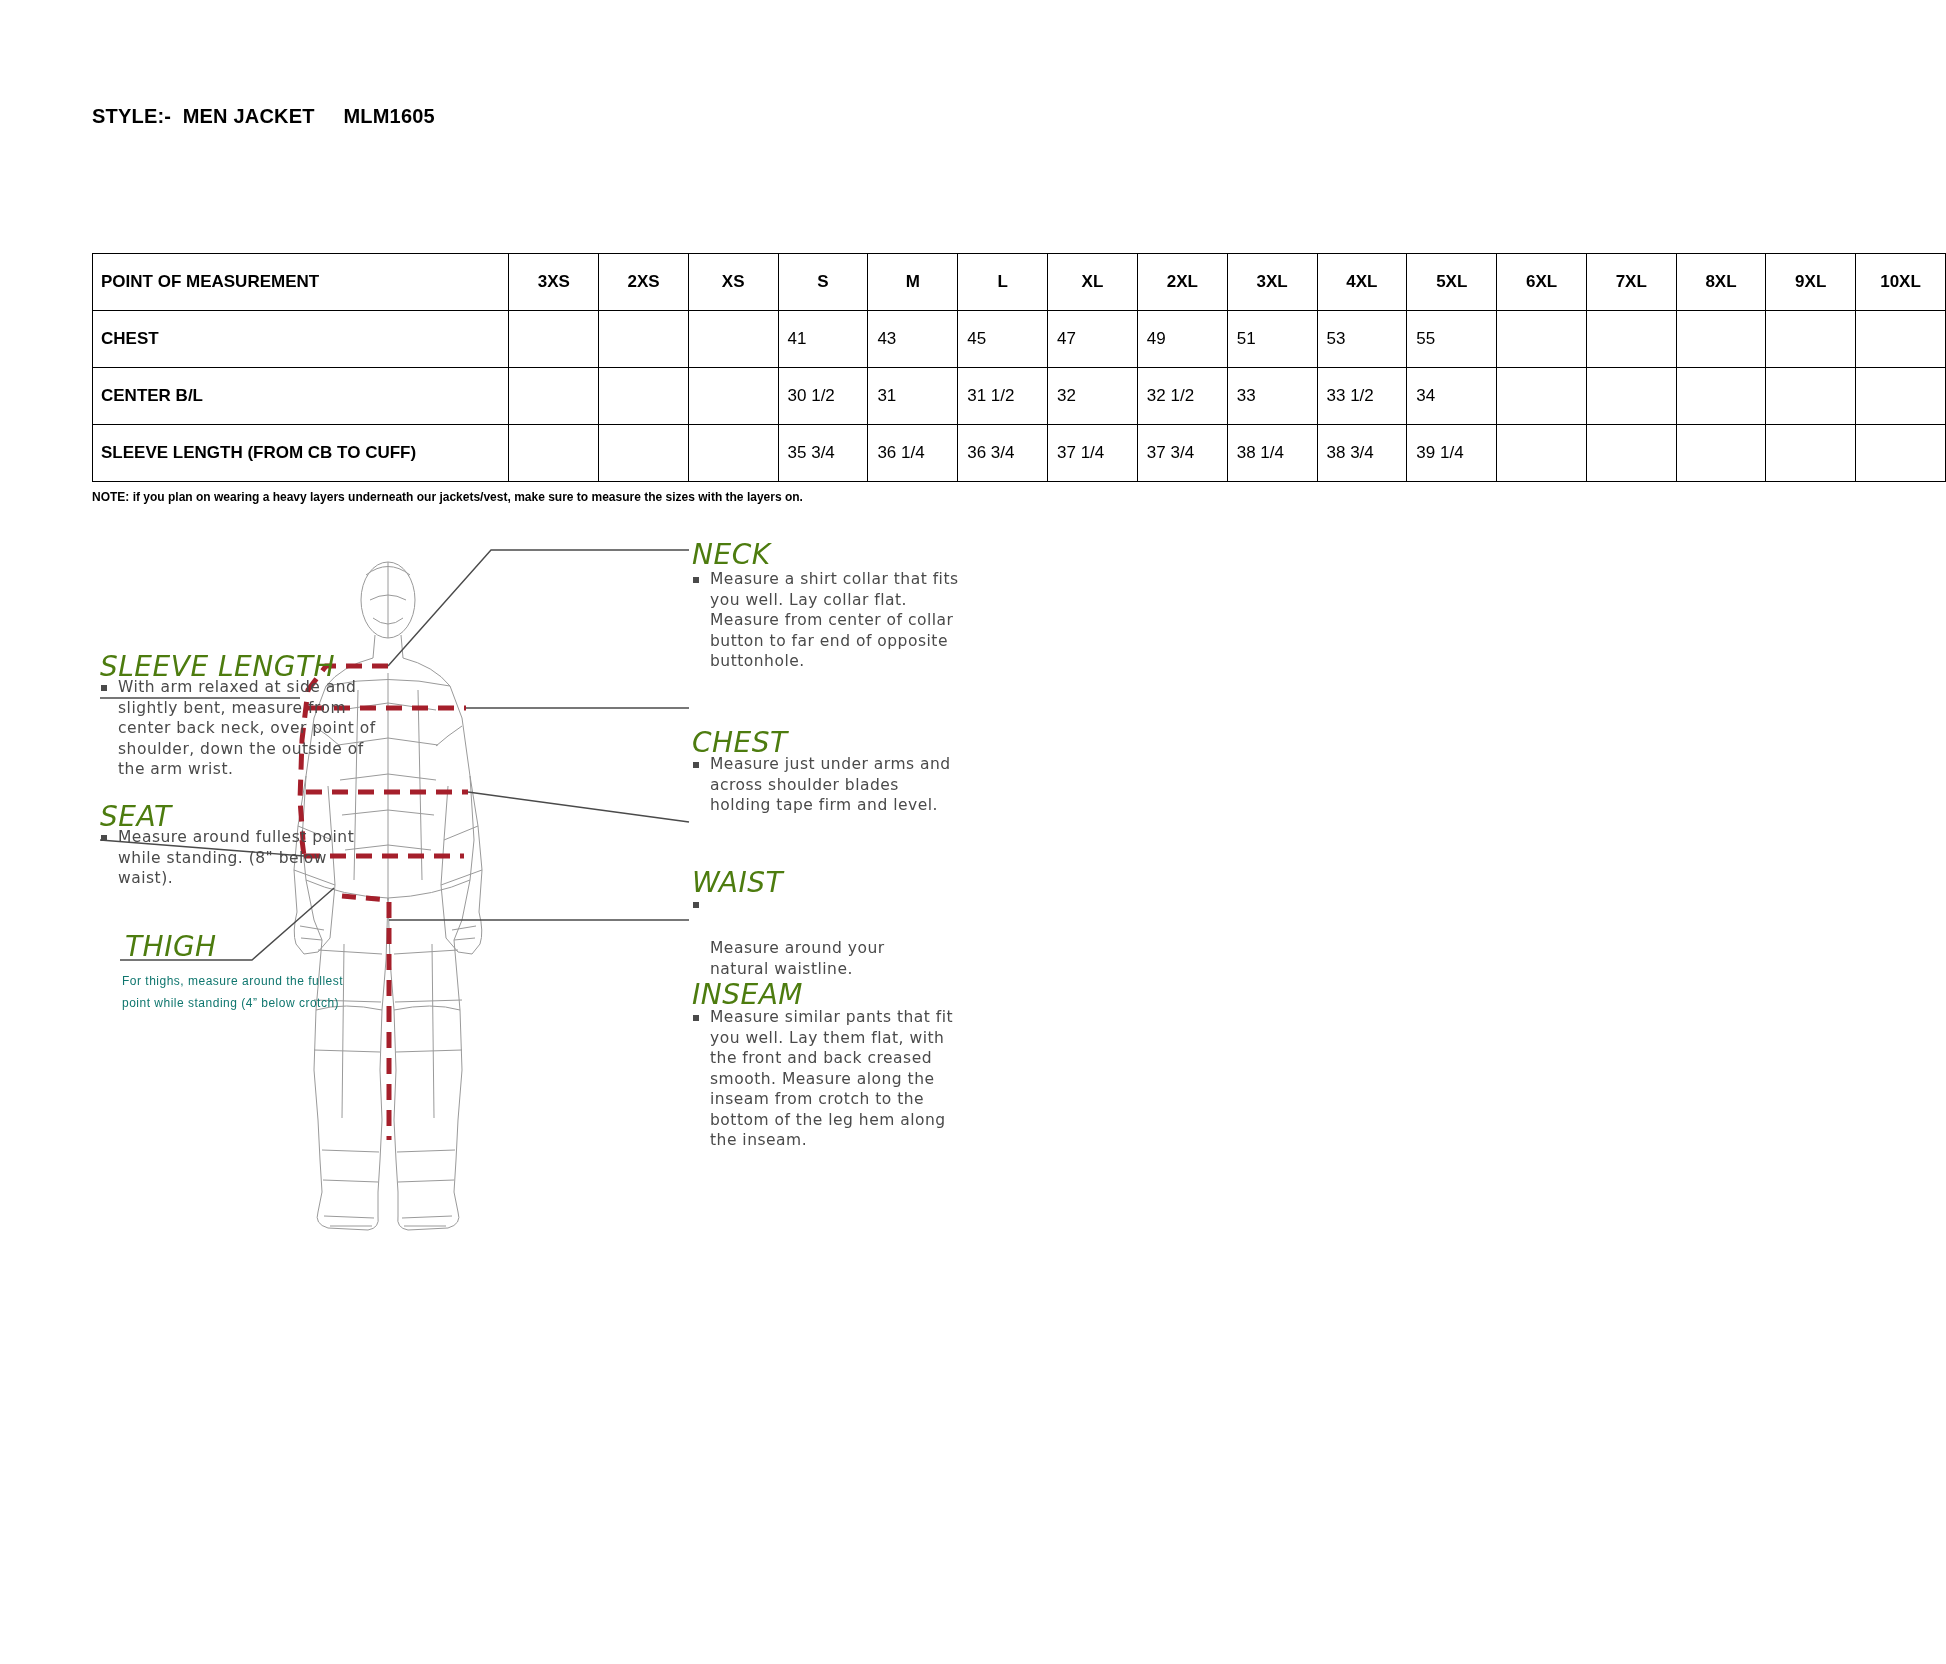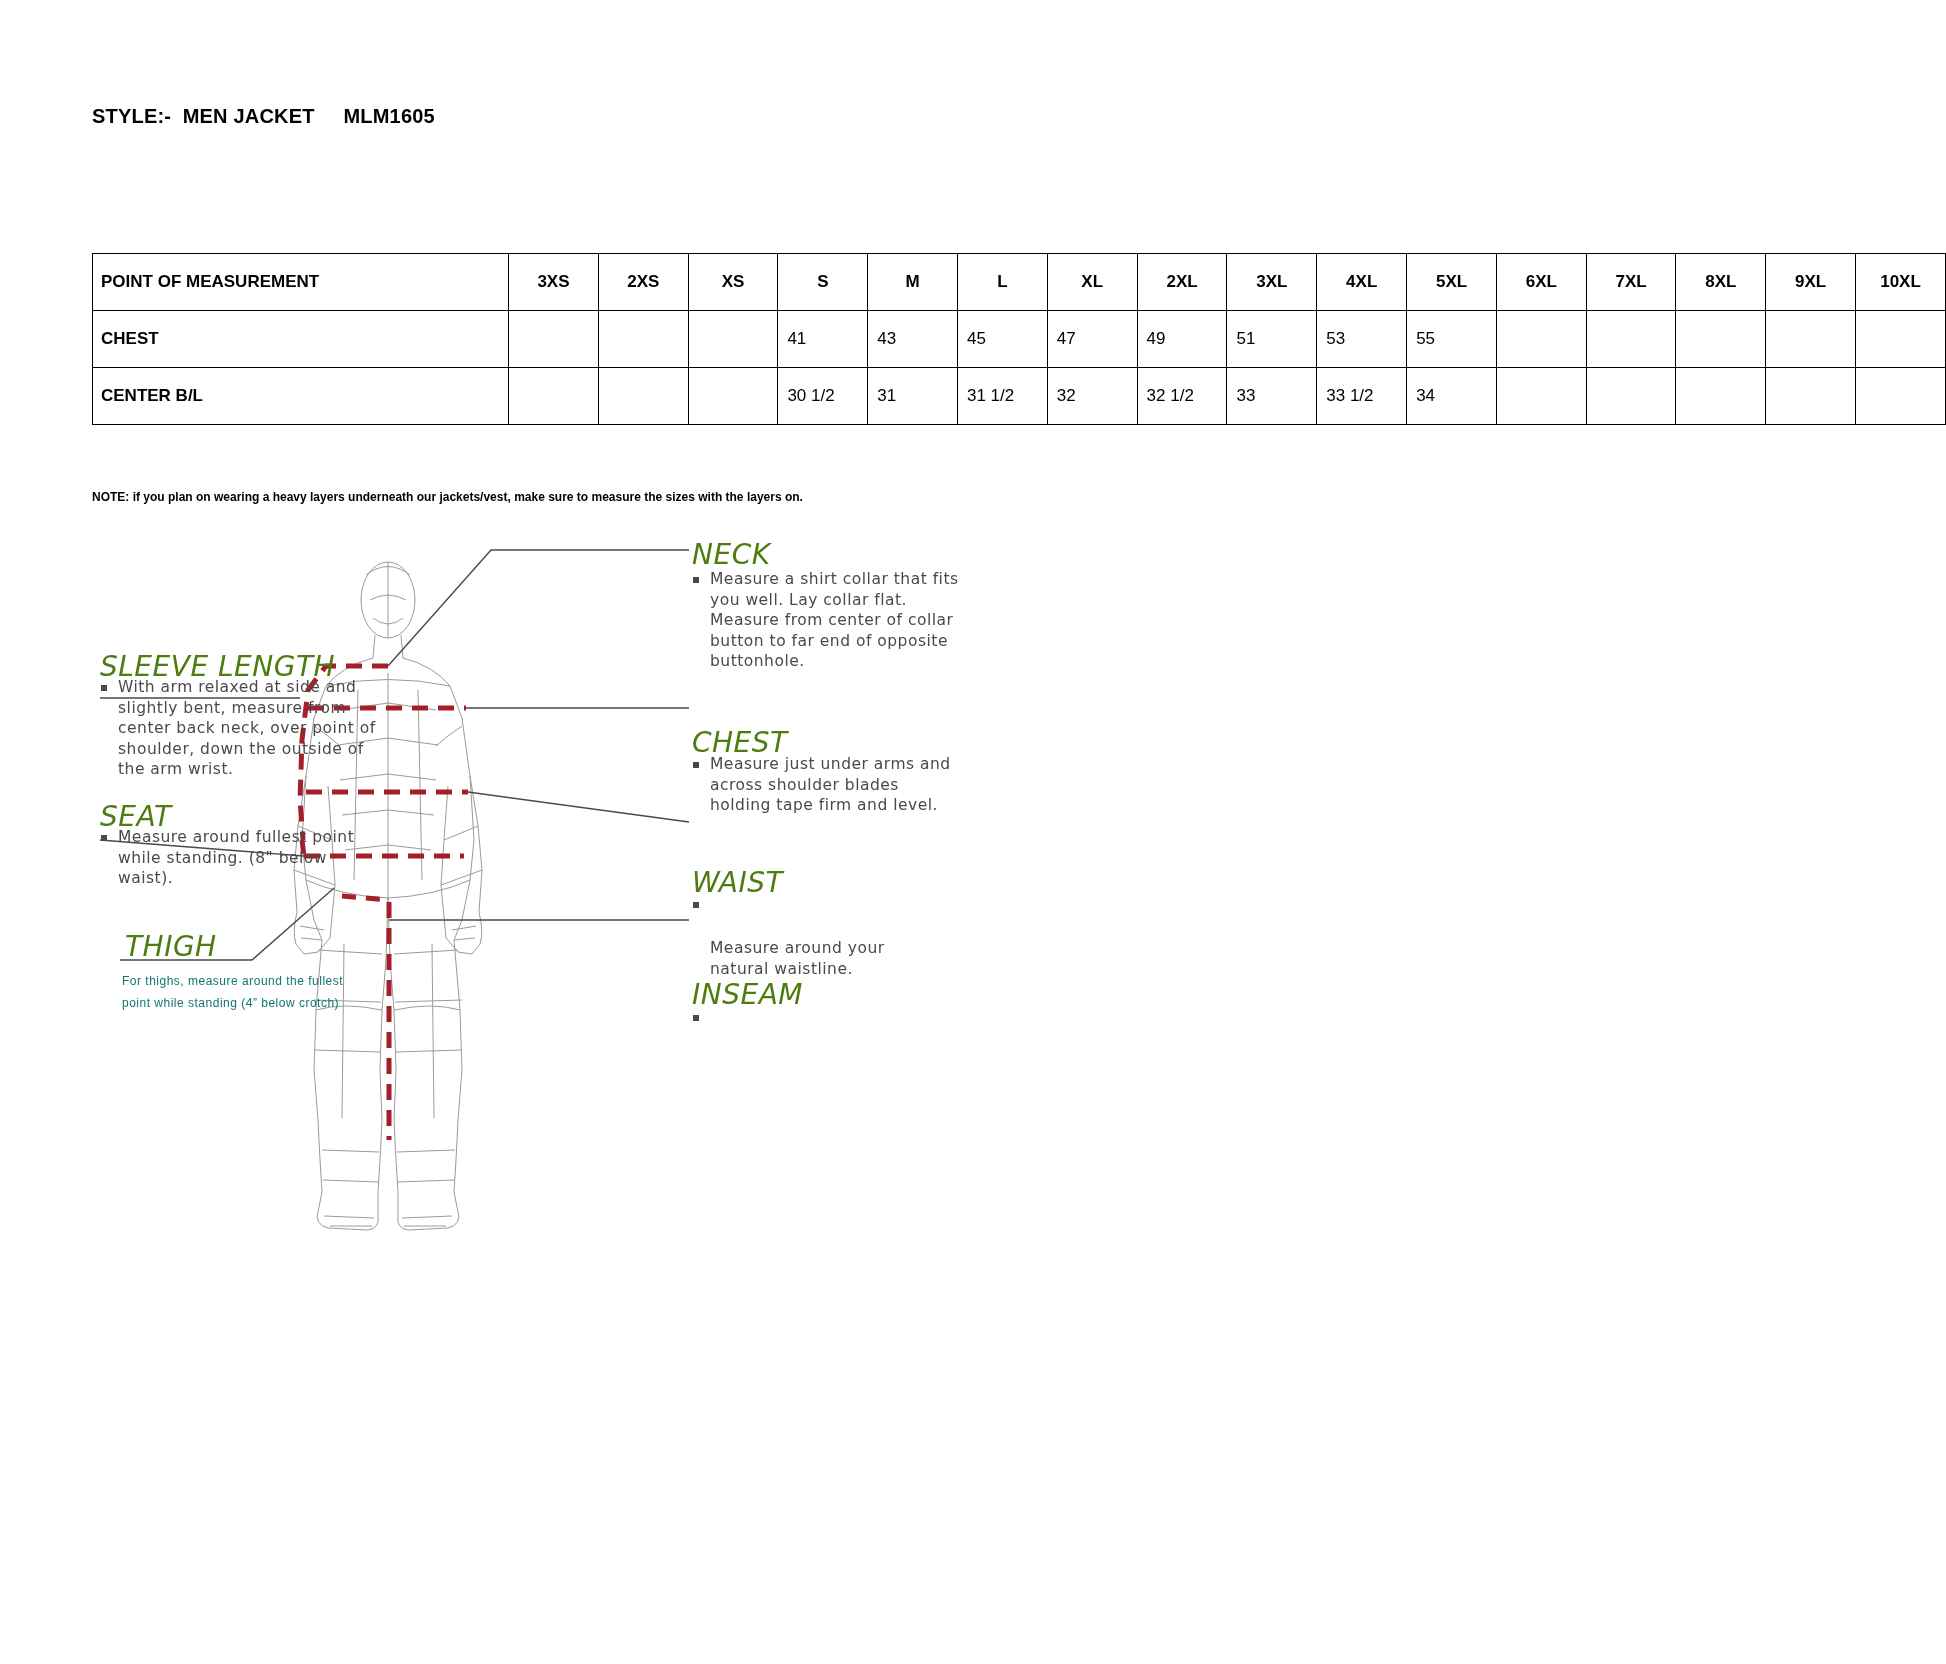--- a/index.html
+++ b/index.html
@@ -176,20 +176,39 @@
         <td class="val">32 1/2</td>
         <td class="val">33</td>
         <td class="val">33 1/2</td>
         <td class="val">34</td>
         <td class="val"></td>
         <td class="val"></td>
         <td class="val"></td>
         <td class="val"></td>
         <td class="val"></td>
       </tr>
+      <tr>
+        <td class="row-label">SLEEVE LENGTH (FROM CB TO CUFF)</td>
+        <td class="val"></td>
+        <td class="val"></td>
+        <td class="val"></td>
+        <td class="val">35 3/4</td>
+        <td class="val">36 1/4</td>
+        <td class="val">36 3/4</td>
+        <td class="val">37 1/4</td>
+        <td class="val">37 3/4</td>
+        <td class="val">38 1/4</td>
+        <td class="val">38 3/4</td>
+        <td class="val">39 1/4</td>
+        <td class="val"></td>
+        <td class="val"></td>
+        <td class="val"></td>
+        <td class="val"></td>
+        <td class="val"></td>
+      </tr>
     </tbody>
   </table>
 
   <div class="note">NOTE: if you plan on wearing a heavy layers underneath our jackets/vest, make sure to measure the sizes with the layers on.</div>
 
   <div class="diagram">
 
     <svg width="760" height="720" viewBox="0 0 760 720">
       <g stroke="#9a9a9a" stroke-width="1" fill="none">
 
@@ -309,16 +328,17 @@
     <div class="dlabel dhead" style="left:600px; top:186px;">CHEST</div>
     <span class="bullet" style="left:601px; top:222px;"></span>
     <div class="dlabel dbody" style="left:618px; top:214px; width:252px;">Measure just under arms and across shoulder blades holding tape firm and level.</div>
 
     <div class="dlabel dhead" style="left:600px; top:326px;">WAIST</div>
     <span class="bullet" style="left:601px; top:362px;"></span>
     <div class="dlabel dbody" style="left:618px; top:354px; width:210px;margin-top:44px;">Measure around your natural waistline.</div>
 
     <div class="dlabel dhead" style="left:600px; top:438px;">INSEAM</div>
     <span class="bullet" style="left:601px; top:475px;"></span>
+    <div class="dlabel dbody" style="left:618px; top:467px; width:252px;">Measure similar pants that fit you well. Lay them flat, with the front and back creased smooth. Measure along the inseam from crotch to the bottom of the leg hem along the inseam.</div>
 
   </div>
 
 </div>
 
 </body></html>

